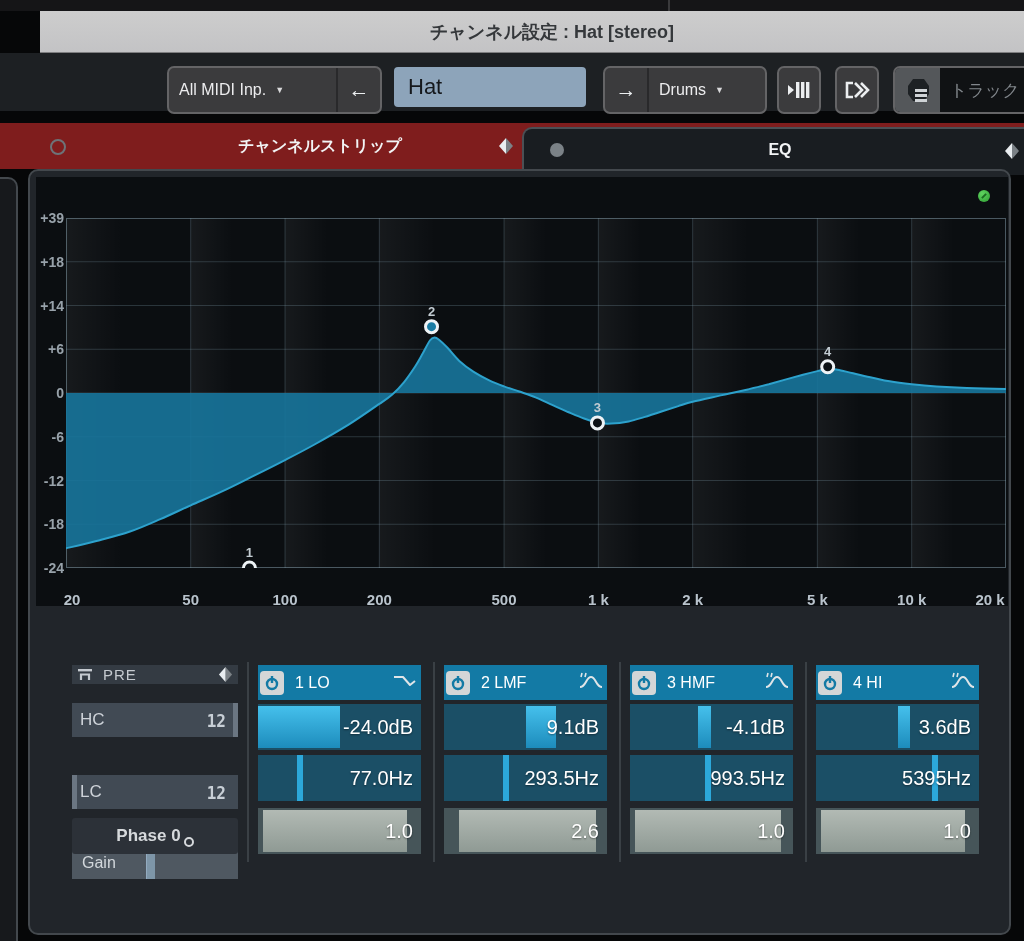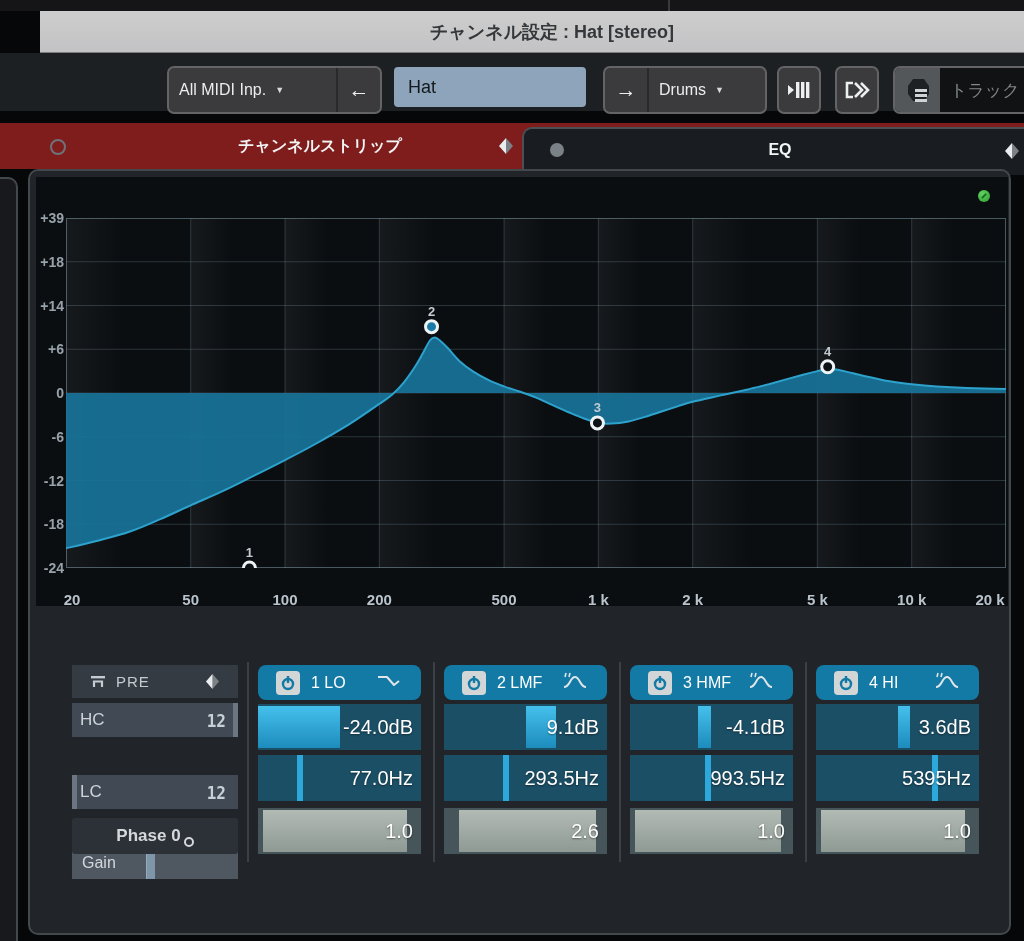--- a/index.html
+++ b/index.html
@@ -17,21 +17,21 @@
   
   .toolbar{left:0;top:53px;width:1024px;height:58px;background:#1d2023;}
   .tb-group{position:absolute;top:13px;height:44px;background:#3b3b3d;border:2px solid #646466;
             border-radius:7px;display:flex;align-items:stretch;color:#e9e9ea;}
   .tb-seg{display:flex;align-items:center;padding:0 10px;}
   .tb-divider{width:2px;background:#29292b;}
   .tb-label{font-size:16px;color:#ececee;}
   .tb-caret{font-size:9px;margin-left:9px;color:#d9d9db;}
   .tb-arrow{font-size:21px;font-weight:bold;color:#eceff1;}
   .name-input{position:absolute;left:394px;top:14px;width:178px;height:40px;background:#8da4ba;
-              border:none;border-radius:4px;color:#15181c;font-size:18px;padding:0 0 0 14px;
+              border:none;border-radius:4px;color:#15181c;font-size:22px;padding:0 0 0 14px;
               font-family:"Liberation Sans",sans-serif;outline:none;}
   .icon-btn{position:absolute;top:13px;width:40px;height:44px;background:#3b3b3d;border:2px solid #646466;
             border-radius:7px;display:flex;align-items:center;justify-content:center;}
   .tb-group3{position:absolute;left:893px;top:13px;width:145px;height:44px;border:2px solid #646466;
              border-radius:7px;overflow:hidden;display:flex;}
   .tb-group3-icon{width:45px;background:#54575a;display:flex;align-items:center;justify-content:center;}
   .tb-group3-label{flex:1;background:#101214;color:#82878c;font-size:17px;display:flex;
                    align-items:center;padding-left:10px;white-space:nowrap;}
 
   
@@ -55,40 +55,40 @@
   .xlabel{position:absolute;top:398px;width:44px;text-align:center;color:#b9c3cc;
           font-size:15px;font-weight:bold;margin-top:16px;}
   .green-dot{position:absolute;left:942px;top:13px;width:12px;height:12px;border-radius:50%;
              background:radial-gradient(circle at 35% 30%,#5fd35f,#2f9e33);}
   .green-dot::after{content:"";position:absolute;left:3px;top:5px;width:6px;height:2px;
              background:#1c6b22;transform:rotate(-45deg);}
 
   
   .ctl-divider{width:2px;height:200px;background:#3a4045;top:662px;}
   .pre-row{left:72px;width:166px;box-sizing:border-box;color:#c9ced4;}
-  .pre-header{top:665px;height:33px;background:#343b43;display:flex;align-items:center;padding:0 18px;}
+  .pre-header{top:665px;height:19px;background:#343b43;display:flex;align-items:center;padding:0 5px;}
   .pre-title{font-size:15px;letter-spacing:1px;color:#c6cbd0;margin-left:10px;flex:1;}
   .cut-row{background:#414a54;display:flex;align-items:center;padding:0 8px;position:relative;}
   .cut-label{font-size:17px;color:#ced3d9;flex:1;}
   .cut-value{font-family:"DejaVu Sans Mono",monospace;font-size:16px;font-weight:bold;
              color:#c8cfd6;margin-right:4px;transform:scaleY(1.15);}
   .cut-handle{position:absolute;top:0;width:5px;height:100%;background:#6b7682;}
   .gain-row{top:779px;height:32px;background:#4f5861;display:flex;align-items:center;
             padding:0 10px;position:relative;overflow:hidden;}
   .gain-label{font-size:16px;color:#d3d8dc;}
   .gain-handle-l{position:absolute;top:0;width:8px;height:100%;background:#7e96a8;
                  border-left:1px solid #93abc0;}
   .phase-btn{top:818px;height:36px;background:#2c3138;border-radius:3px;display:flex;
              align-items:center;justify-content:center;color:#d6d9dc;font-size:17px;font-weight:bold;}
   .degree{display:inline-block;width:6px;height:6px;border:2px solid #d6d9dc;border-radius:50%;
           margin-left:3px;margin-top:12px;}
 
   .band-col{width:163px;}
   .band-header{position:absolute;height:35px;width:163px;background:#137aa5;display:flex;
-               align-items:center;padding:0 18px;box-sizing:border-box;border-radius:8px;}
+               align-items:center;padding:0 2px;box-sizing:border-box;}
   .power-btn{width:24px;height:24px;background:#d3d6d7;border-radius:4px;display:flex;
              align-items:center;justify-content:center;}
   .band-title{color:#ffffff;font-size:16px;margin-left:11px;flex:1;}
   .val-row{position:absolute;width:163px;height:46px;background:#1b4f66;overflow:hidden;}
   .val-text{position:absolute;right:8px;top:0;height:100%;display:flex;align-items:center;
             color:#ffffff;font-size:20px;text-shadow:0 1px 2px rgba(0,0,0,.45);z-index:2;}
   .gain-block{position:absolute;top:2px;bottom:2px;background:linear-gradient(180deg,#45c0ec,#1d8cbc);z-index:1;}
   .freq-handle{position:absolute;top:0;width:6px;height:100%;background:#2ca8da;z-index:1;}
   .q-row{background:#465559;}
   .q-block{position:absolute;top:2px;bottom:2px;background:linear-gradient(180deg,#b2bab4,#8f9a94);z-index:1;}

